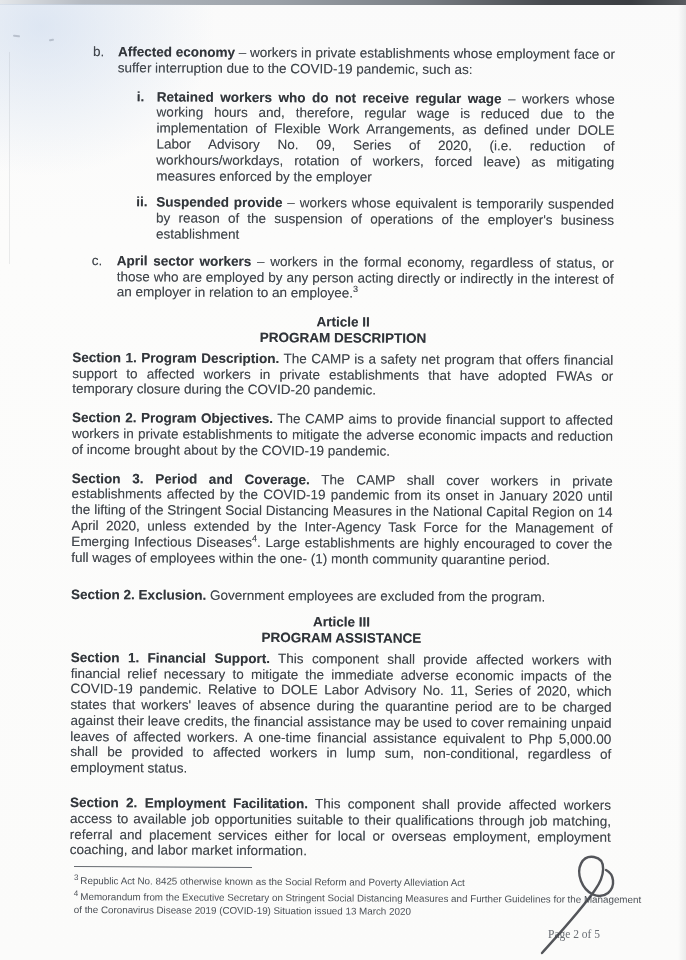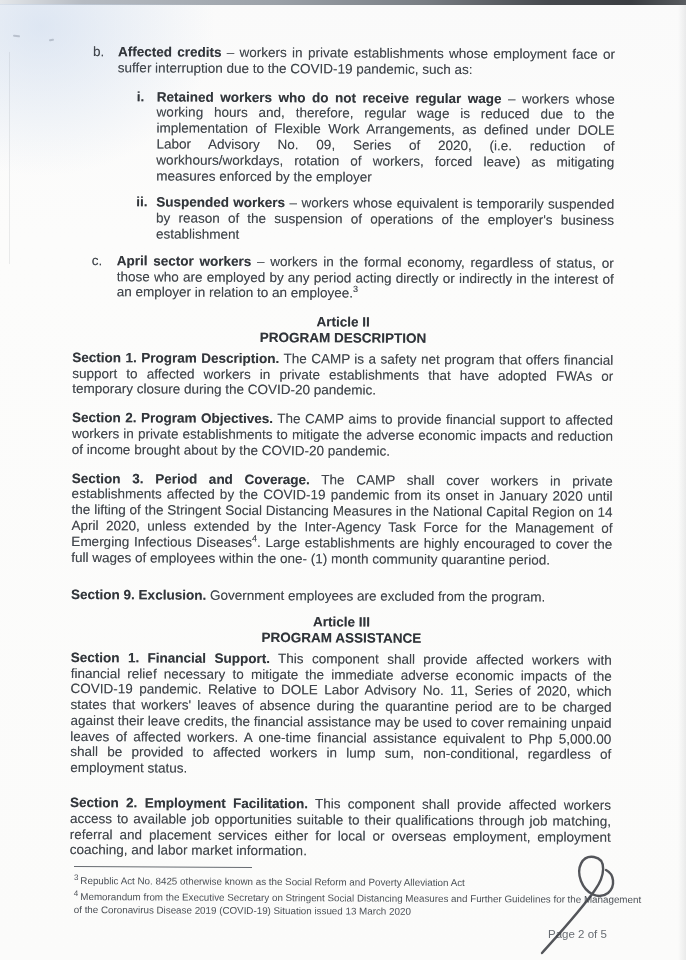--- a/index.html
+++ b/index.html
@@ -63,21 +63,21 @@
     position:absolute;left:74px;top:866px;width:578px;
     font-size:9.8px;line-height:13px;color:#4a4f55;
     transform:rotate(0.3deg);transform-origin:top left;
   }
   .fn-rule{width:178px;border-top:1.5px solid #666b71;margin:0 0 7px 0;}
   .fn{margin:0 0 3px 0;text-align:left;}
   .fn sup{font-size:8px;vertical-align:super;line-height:0;margin-right:2px;}
 
   .page-number{
     position:absolute;left:548px;top:928px;width:90px;
-    font-size:11.5px;color:#686d73;text-align:left;
+    font-size:11.5px;color:#686d73;text-align:left;font-family:Liberation Serif, serif;
   }
   .signature{
     position:absolute;left:535px;top:848px;width:100px;height:110px;
     pointer-events:none;
   }
 </style>
 </head>
 <body>
 
 <div class="page">
@@ -86,50 +86,50 @@
   <div class="corner-tint"></div>
   <div class="edge-right"></div>
   <div class="left-line"></div>
   <div class="speck s1"></div>
   <div class="speck s2"></div>
 
   <div class="content">
 
     <div class="li">
       <span class="marker">b.</span>
-      <p class="li-body"><b>Affected credits</b><span> – workers in private establishments whose employment face or suffer interruption due to the COVID-19 pandemic, such as:</span></p>
+      <p class="li-body"><b>Affected economy</b><span> – workers in private establishments whose employment face or suffer interruption due to the COVID-19 pandemic, such as:</span></p>
     </div>
 
     <div class="subli">
       <span class="marker">i.</span>
       <p class="li-body"><b>Retained workers who do not receive regular wage</b><span> – workers whose working hours and, therefore, regular wage is reduced due to the implementation of Flexible Work Arrangements, as defined under DOLE Labor Advisory No. 09, Series of 2020, (i.e. reduction of workhours/workdays, rotation of workers, forced leave) as mitigating measures enforced by the employer</span></p>
     </div>
 
     <div class="subli">
       <span class="marker">ii.</span>
-      <p class="li-body"><b>Suspended workers</b><span> – workers whose equivalent is temporarily suspended by reason of the suspension of operations of the employer's business establishment</span></p>
+      <p class="li-body"><b>Suspended provide</b><span> – workers whose equivalent is temporarily suspended by reason of the suspension of operations of the employer's business establishment</span></p>
     </div>
 
     <div class="li">
       <span class="marker">c.</span>
-      <p class="li-body"><b>April sector workers</b><span> – workers in the formal economy, regardless of status, or those who are employed by any period acting directly or indirectly in the interest of an employer in relation to an employee.</span><sup class="fn-ref">3</sup></p>
+      <p class="li-body"><b>April sector workers</b><span> – workers in the formal economy, regardless of status, or those who are employed by any person acting directly or indirectly in the interest of an employer in relation to an employee.</span><sup class="fn-ref">3</sup></p>
     </div>
 
     <div class="article-head">
       <div>Article II</div>
       <div>PROGRAM DESCRIPTION</div>
     </div>
 
     <p class="sec"><b>Section 1. Program Description.</b><span> The CAMP is a safety net program that offers financial support to affected workers in private establishments that have adopted FWAs or temporary closure during the COVID-20 pandemic.</span></p>
 
-    <p class="sec"><b>Section 2. Program Objectives.</b><span> The CAMP aims to provide financial support to affected workers in private establishments to mitigate the adverse economic impacts and reduction of income brought about by the COVID-20 pandemic.</span></p>
+    <p class="sec"><b>Section 2. Program Objectives.</b><span> The CAMP aims to provide financial support to affected workers in private establishments to mitigate the adverse economic impacts and reduction of income brought about by the COVID-19 pandemic.</span></p>
 
     <p class="sec gap-lg"><b>Section 3. Period and Coverage.</b><span> The CAMP shall cover workers in private establishments affected by the COVID-19 pandemic from its onset in January 2020 until the lifting of the Stringent Social Distancing Measures in the National Capital Region on 14 April 2020, unless extended by the Inter-Agency Task Force for the Management of Emerging Infectious Diseases</span><sup class="fn-ref">4</sup><span>. Large establishments are highly encouraged to cover the full wages of employees within the one- (1) month community quarantine period.</span></p>
 
-    <p class="sec gap-xl"><b>Section 9. Exclusion.</b><span> Government employees are excluded from the program.</span></p>
+    <p class="sec gap-xl"><b>Section 2. Exclusion.</b><span> Government employees are excluded from the program.</span></p>
 
     <div class="article-head">
       <div>Article III</div>
       <div>PROGRAM ASSISTANCE</div>
     </div>
 
     <p class="sec" style="margin-bottom:19px;"><b>Section 1. Financial Support.</b><span> This component shall provide affected workers with financial relief necessary to mitigate the immediate adverse economic impacts of the COVID-19 pandemic. Relative to DOLE Labor Advisory No. 11, Series of 2020, which states that workers' leaves of absence during the quarantine period are to be charged against their leave credits, the financial assistance may be used to cover remaining unpaid leaves of affected workers. A one-time financial assistance equivalent to Php 5,000.00 shall be provided to affected workers in lump sum, non-conditional, regardless of employment status.</span></p>
 
     <p class="sec"><b>Section 2. Employment Facilitation.</b><span> This component shall provide affected workers access to available job opportunities suitable to their qualifications through job matching, referral and placement services either for local or overseas employment, employment coaching, and labor market information.</span></p>
 

